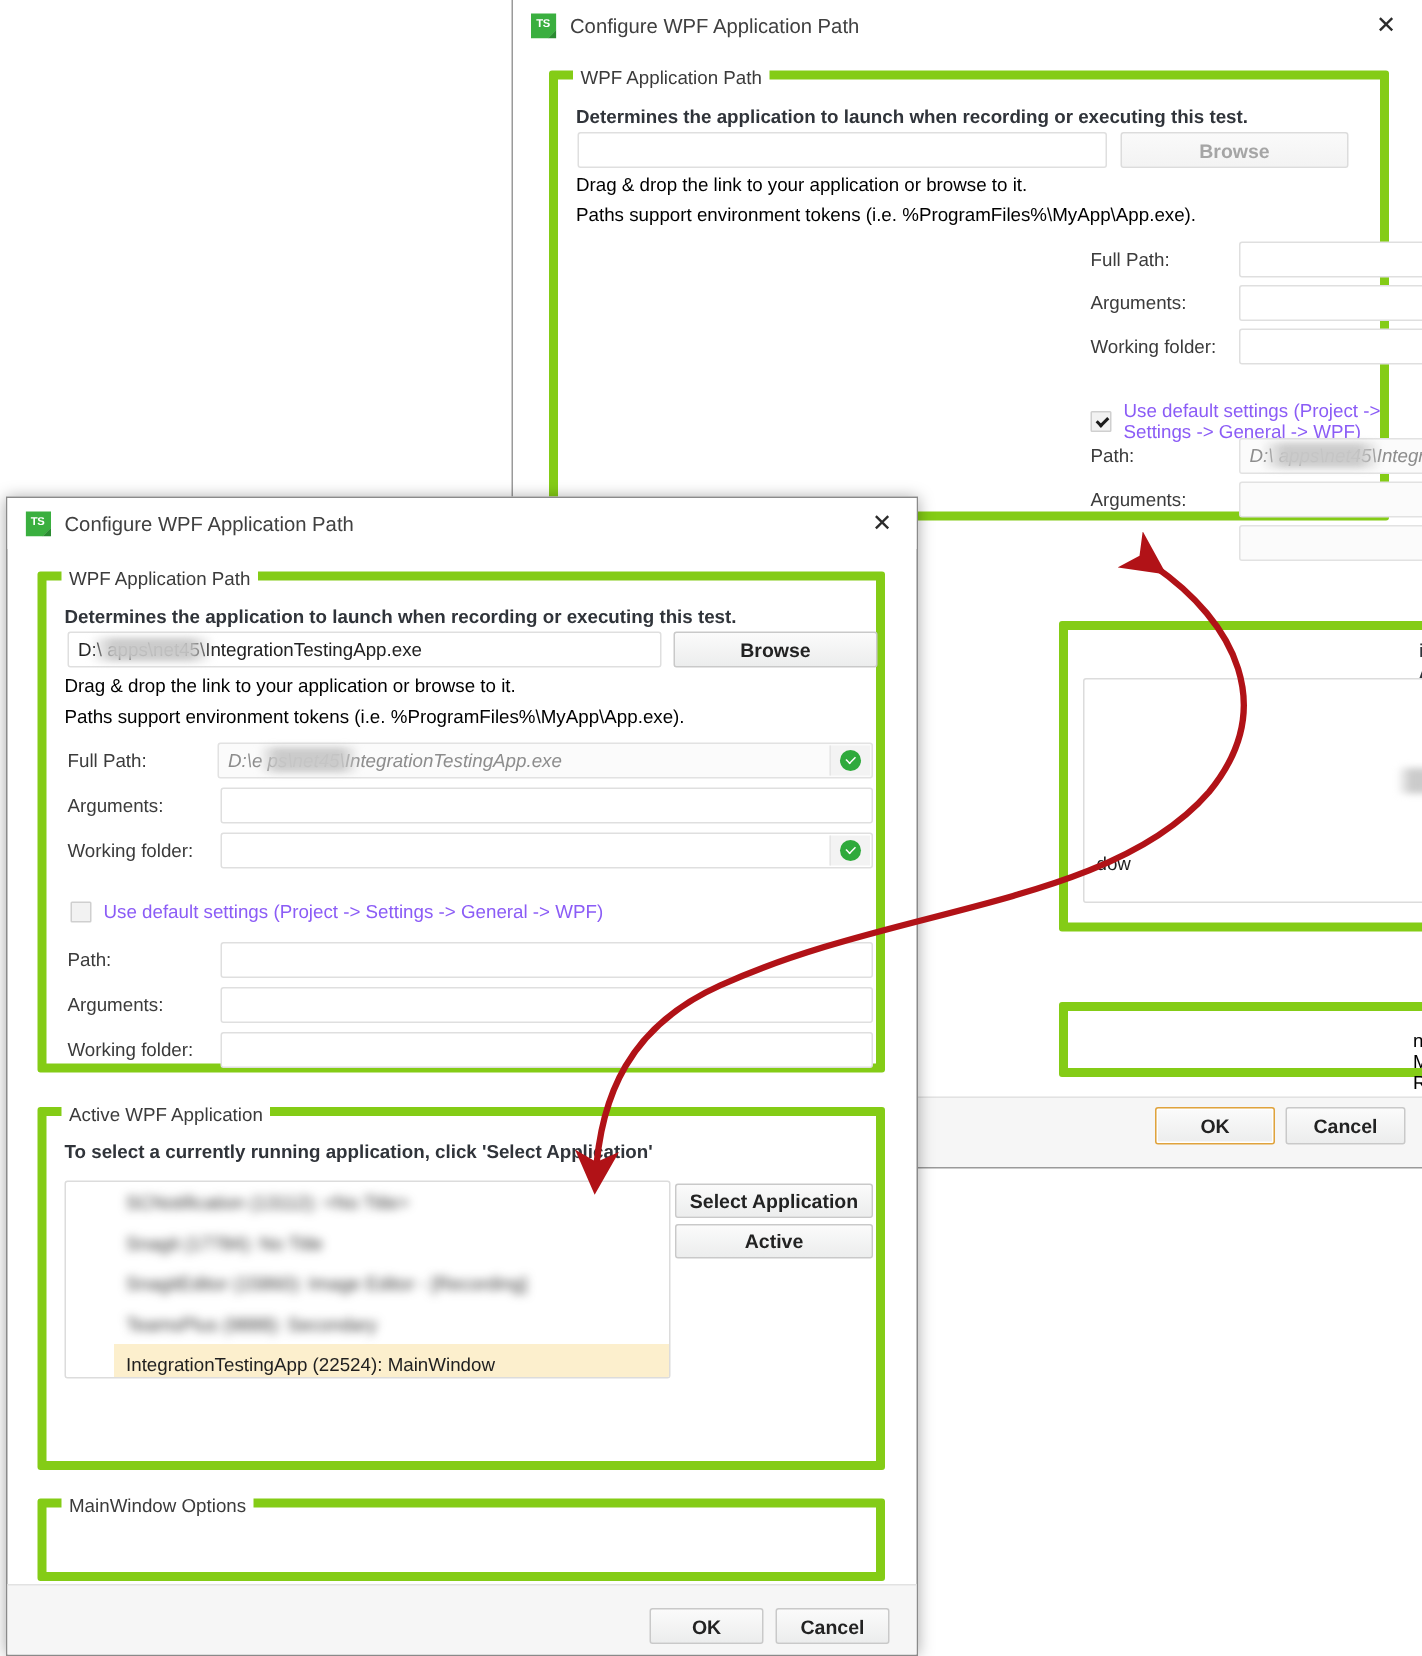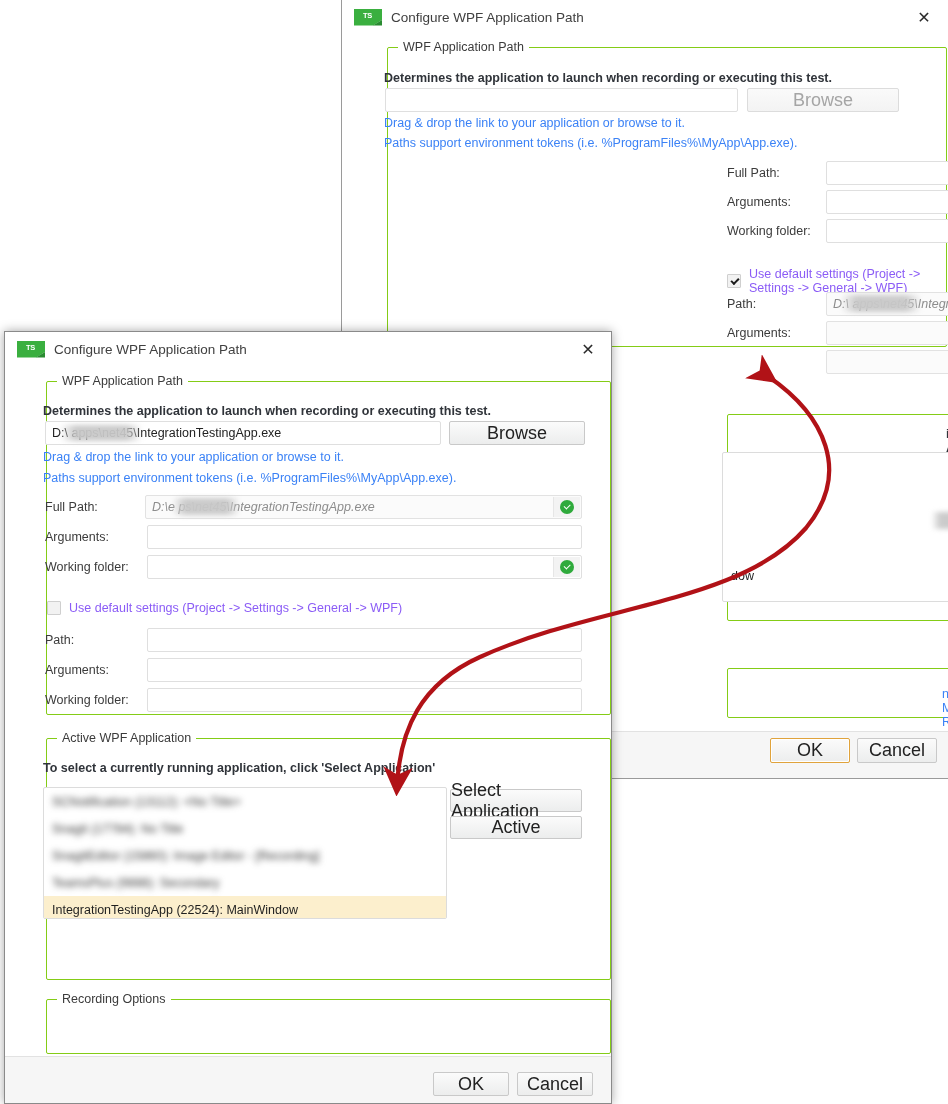--- a/index.html
+++ b/index.html
@@ -12,60 +12,60 @@
     -webkit-font-smoothing:antialiased;
   }
 
   
   .dialog{position:absolute;background:#ffffff;border:1px solid #9a9a9a;box-sizing:border-box;}
   .dialog.back{left:341px;top:0px;width:607px;height:779px;border-top:none;border-right:none;}
   .dialog.front{left:4px;top:331px;width:608px;height:773px;
      box-shadow:0 0 10px rgba(0,0,0,.35);border:1px solid #8a8a8a;}
 
   .titlebar{height:34px;display:flex;align-items:center;padding:0 0 0 12px;box-sizing:border-box;background:#fff;}
-  .ts-icon{width:28px;height:17px;position:relative;flex:0 0 auto;margin-right:9px;}
+  .ts-icon{width:17px;height:17px;position:relative;flex:0 0 auto;margin-right:9px;}
   .ts-icon .sq{position:absolute;inset:0;background:#3aaf3f;
      clip-path:polygon(0 0,100% 0,100% 68%,68% 100%,0 100%);}
   .ts-icon .fold{position:absolute;right:0;bottom:0;width:33%;height:33%;background:#2a8b31;
      clip-path:polygon(100% 0,0 100%,100% 100%);}
   .ts-icon .lbl{position:absolute;inset:0;display:flex;align-items:center;justify-content:center;
      color:#fff;font-size:7.5px;font-weight:bold;letter-spacing:-.3px;line-height:1;padding-bottom:2px;padding-right:1px;}
   .title-text{font-size:13.5px;color:#404040;}
   .close-btn{margin-left:auto;width:46px;height:33px;display:flex;align-items:center;justify-content:center;
      font-size:16px;color:#2b2b2b;cursor:default;}
   .dialog.back .close-btn{width:48px;}
 
   
-  .group{position:absolute;border:1px solid #84cc16;border-radius:2px;box-sizing:border-box;margin-left:21px;}
+  .group{position:absolute;border:6px solid #84cc16;border-radius:2px;box-sizing:border-box;}
   .group > .legend{position:absolute;top:-8px;left:10px;background:#fff;padding:0 5px;
      font-size:12.5px;color:#3b3b3b;white-space:nowrap;}
 
   .bold-note{font-weight:bold;color:#30343a;font-size:12.5px;}
-  .note{color:#3b82f6;font-size:12.5px;}
+  .note{color:#000000;font-size:12.5px;}
   .fieldlabel{color:#3b3b3b;font-size:12.5px;}
 
   
   .tb{position:absolute;box-sizing:border-box;border:1px solid #dfdfdf;background:#fff;border-radius:2px;
       height:24px;display:flex;align-items:center;padding:0 6px;font-size:12.5px;color:#222;overflow:hidden;white-space:nowrap;}
   .tb.ro{background:#fbfbfb;border-color:#e2e2e2;color:#8d8d8d;font-style:italic;}
   .tb .val{display:block;}
   .ok-badge{position:absolute;right:1px;top:1px;bottom:1px;width:26px;background:#f3f3f3;border-left:1px solid #e6e6e6;
      display:flex;align-items:center;justify-content:center;}
   .ok-badge .dot{width:14px;height:14px;border-radius:50%;background:#2faa3c;position:relative;}
   .ok-badge .dot:after{content:"";position:absolute;left:3.5px;top:3.8px;width:5px;height:2.6px;
      border-left:1.8px solid #fff;border-bottom:1.8px solid #fff;transform:rotate(-45deg);}
 
   
   .redact{position:absolute;background:linear-gradient(90deg,rgba(210,210,210,.1),rgba(200,200,200,.95) 18%,rgba(200,200,200,.95) 82%,rgba(210,210,210,.1));
      filter:blur(2.4px);border-radius:2px;pointer-events:none;}
 
   
   .btn{position:absolute;box-sizing:border-box;border:1px solid #c9c9c9;border-radius:2px;
      background:linear-gradient(#fbfbfb,#eceded);
-     display:flex;align-items:center;justify-content:center;font-size:18px;color:#222;cursor:default;}
+     display:flex;align-items:center;justify-content:center;font-size:13px;color:#222;cursor:default;font-weight:bold;}
   .btn.disabled{color:#a5a5a5;background:linear-gradient(#fafafa,#f3f3f3);border-color:#dcdcdc;}
   .btn.focused{border:1px solid #e0a33c;box-shadow:inset 0 0 0 1px #fff;}
 
   
   .cbrow{position:absolute;display:flex;align-items:center;gap:8px;}
   .cbox{width:14px;height:14px;box-sizing:border-box;border:1px solid #cfcfcf;background:#f2f2f2;border-radius:1px;position:relative;flex:0 0 auto;}
   .cbox.checked:after{content:"";position:absolute;left:3px;top:3.4px;width:6px;height:3px;
      border-left:2px solid #1c1c1c;border-bottom:2px solid #1c1c1c;transform:rotate(-45deg);}
   .cbrow .cbl{font-size:12.5px;color:#8b5cf6;}
 
@@ -230,33 +230,33 @@
   <div class="tb" style="left:142px;top:356px;width:435px;">
     <span class="val"></span>
   </div>
 
   <div class="group" style="left:20px;top:406px;width:565px;height:242px;">
     <span class="legend">Active WPF Application</span>
   </div>
 
   <div style="position:absolute;left:38px;top:429px;" class="bold-note">To select a currently running application, click 'Select Application'</div>
 
-  <div class="listbox" style="left:38px;top:455px;width:404px;height:132px;">
+  <div class="listbox" style="left:38px;top:455px;width:404px;height:132px;padding-left:32px;">
     <div class="listrow blurred">SCNotification (13112): &lt;No Title&gt;</div>
     <div class="listrow blurred">Snagit (17784): No Title</div>
     <div class="listrow blurred">SnagitEditor (15860): Image Editor - [Recording]</div>
     <div class="listrow blurred">TeamsPlus (9888): Secondary</div>
     <div class="listrow sel">IntegrationTestingApp (22524): MainWindow</div>
   </div>
 
   <div class="btn" style="left:445px;top:457px;width:132px;height:23px;">Select Application</div>
   <div class="btn" style="left:445px;top:484px;width:132px;height:23px;">Active</div>
 
   <div class="group" style="left:20px;top:667px;width:565px;height:55px;">
-    <span class="legend">Recording Options</span>
+    <span class="legend">MainWindow Options</span>
   </div>
 
   <div class="footerbar"></div>
   <div class="btn" style="left:428px;top:740px;width:76px;height:24px;">OK</div>
   <div class="btn" style="left:512px;top:740px;width:76px;height:24px;">Cancel</div>
 </div>
 
 <svg class="arrow-layer" viewBox="0 0 948 1104">
   <defs>
     <marker id="ah" markerWidth="7" markerHeight="7" refX="4.5" refY="3.5" orient="auto" markerUnits="strokeWidth">

